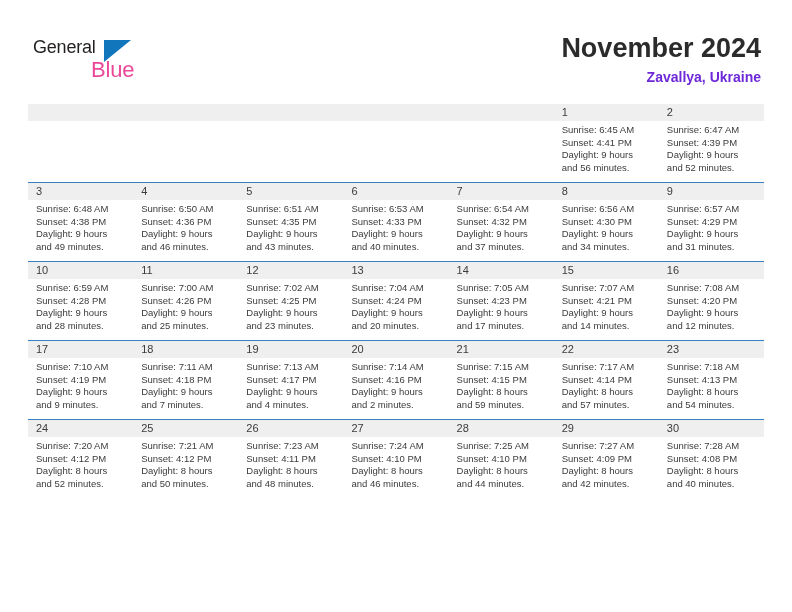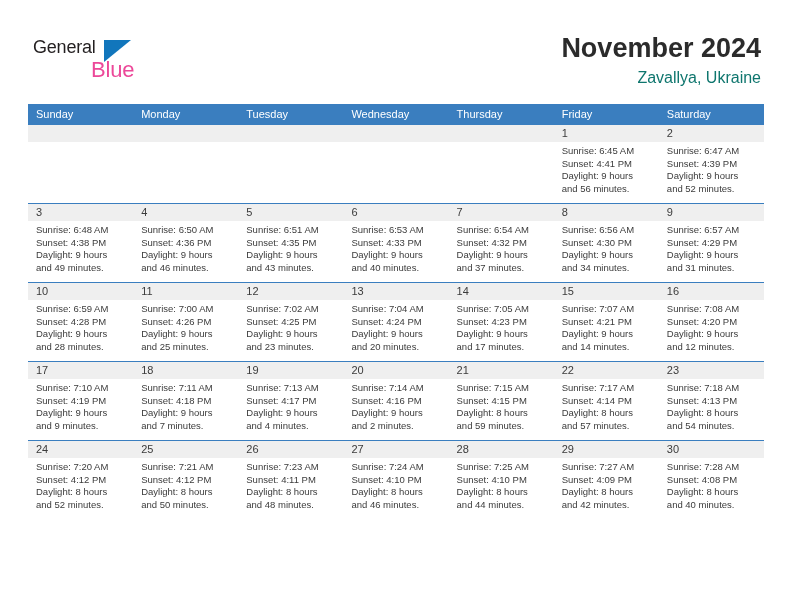--- a/index.html
+++ b/index.html
@@ -74,23 +74,23 @@
   }
   .cal-title {
     font-size: 27px;
     font-weight: bold;
     color: #2b2b2b;
     line-height: 32px;
     white-space: nowrap;
   }
   .cal-subtitle {
     margin-top: 5px;
-    font-size: 16px;
-    font-weight: normal;
-    color: #0f766e;
+    font-size: 14px;
+    font-weight: bold;
+    color: #6d28d9;
     line-height: 17px;
     white-space: nowrap;
   }
 
   
   .calendar {
     position: absolute;
     left: 28px;
     top: 104px;
     width: 736px;
@@ -176,29 +176,20 @@
     </div>
 
     <div class="title-block">
       <div class="cal-title">November 2024</div>
       <div class="cal-subtitle">Zavallya, Ukraine</div>
     </div>
 
   </div>
 
   <div class="calendar">
-    <div class="weekday-row">
-        <div class="weekday">Sunday</div>
-        <div class="weekday">Monday</div>
-        <div class="weekday">Tuesday</div>
-        <div class="weekday">Wednesday</div>
-        <div class="weekday">Thursday</div>
-        <div class="weekday">Friday</div>
-        <div class="weekday">Saturday</div>
-      </div>
     <div id="weeks-host">
         <div class="week-row">
           <div class="daynum-band">
             <div class="daynum"></div>
             <div class="daynum"></div>
             <div class="daynum"></div>
             <div class="daynum"></div>
             <div class="daynum"></div>
             <div class="daynum">1</div>
             <div class="daynum">2</div>

